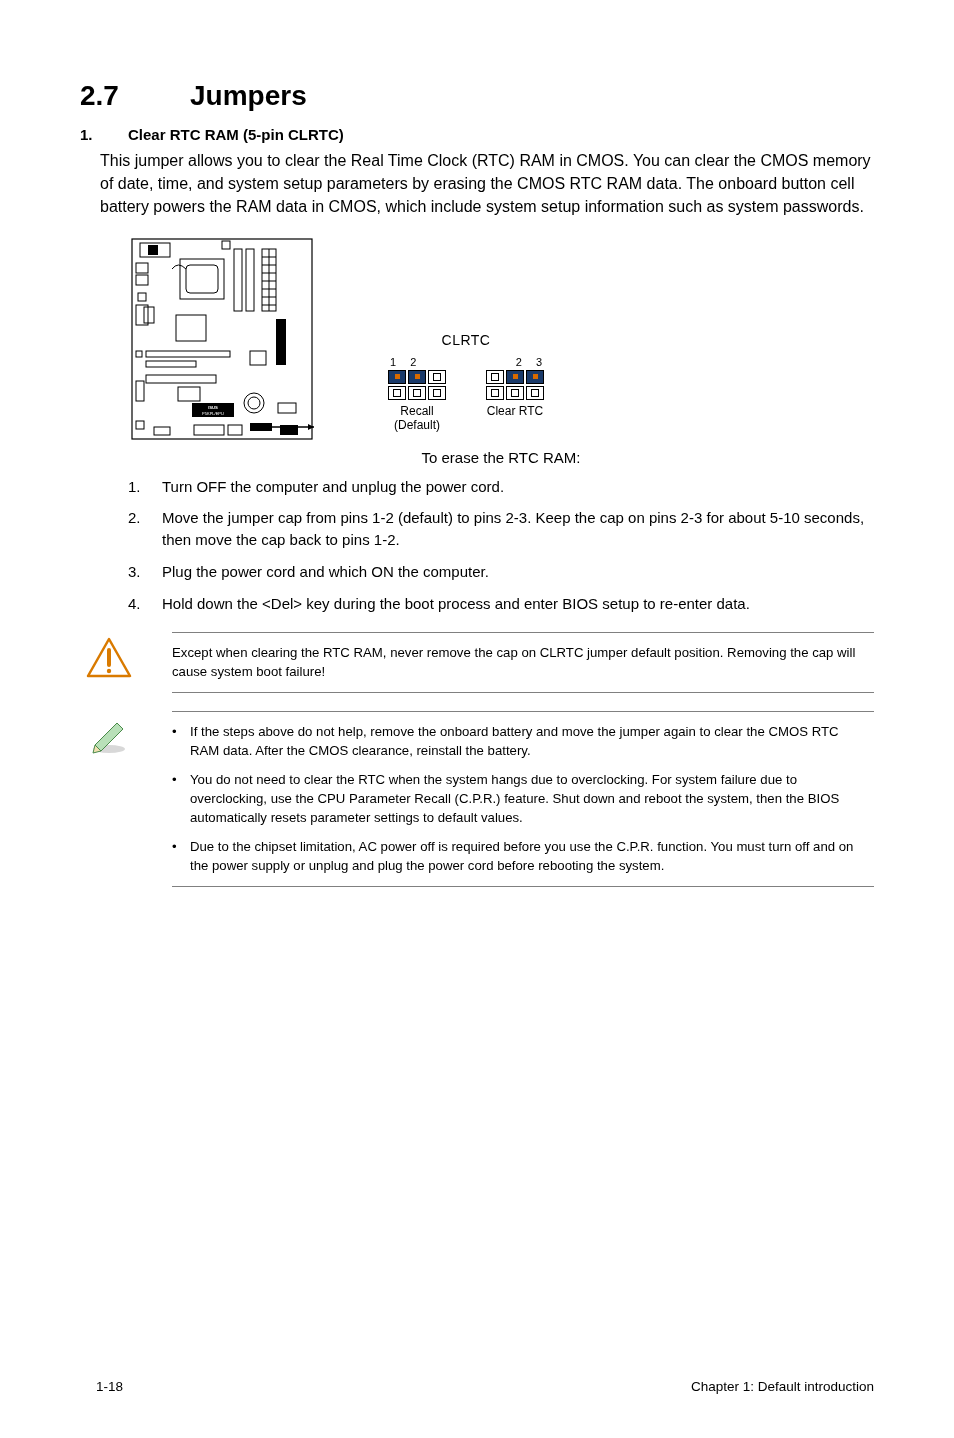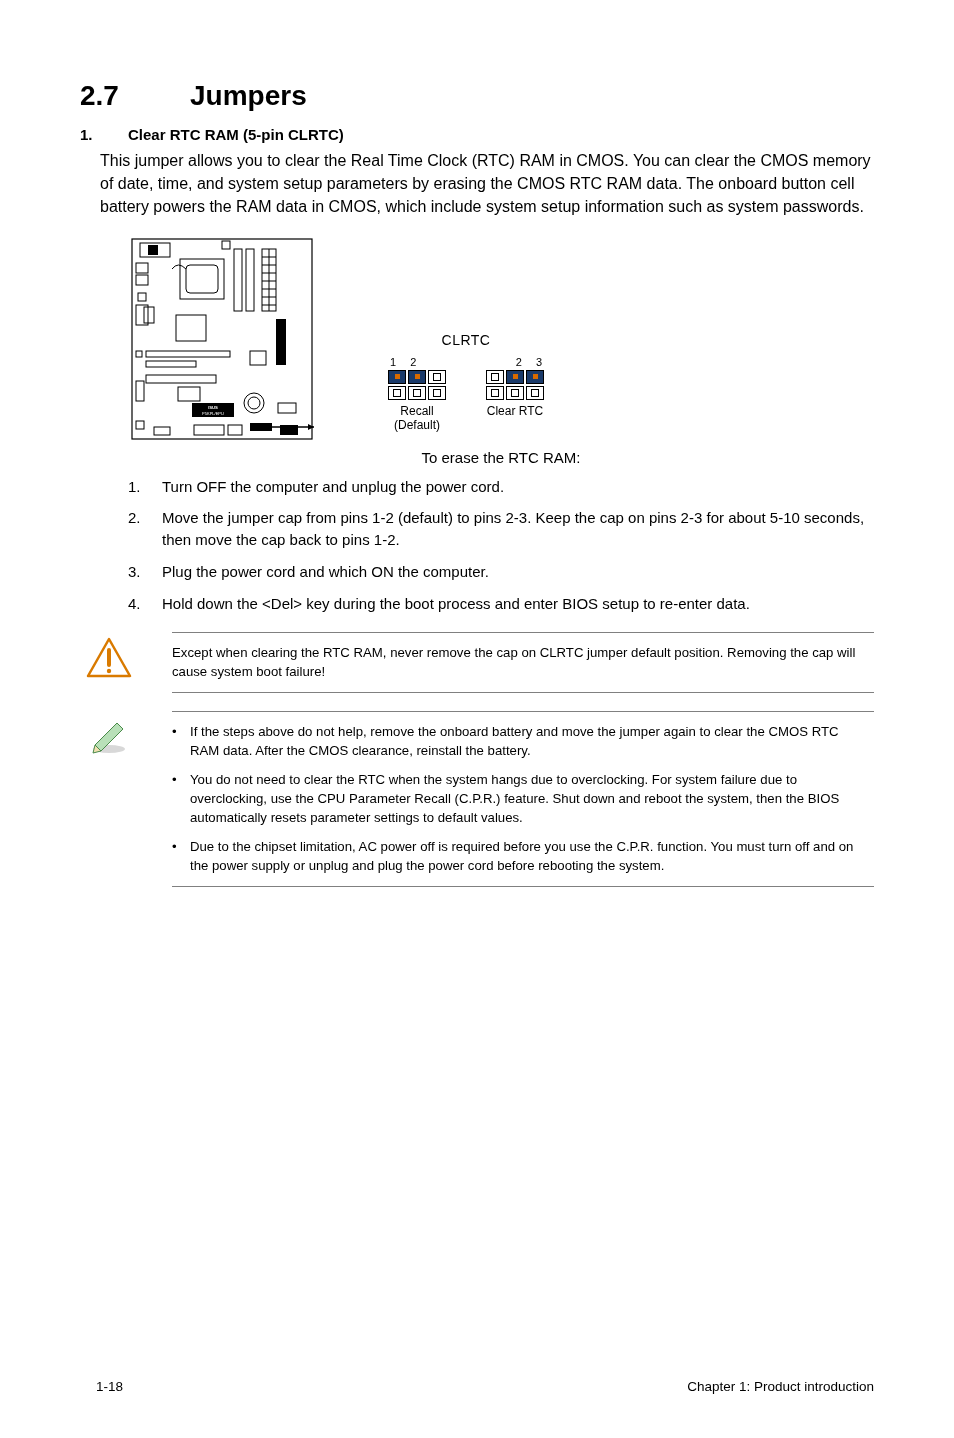--- a/index.html
+++ b/index.html
@@ -237,14 +237,14 @@
       <li>
           <span class="nb-dot">•</span>
           <span>Due to the chipset limitation, AC power off is required before you use the C.P.R. function. You must turn off and on the power supply or unplug and plug the power cord before rebooting the system.</span>
         </li>
     </ul>
   </div>
 </div>
 
 <div class="footer">
   <span>1-18</span>
-  <span>Chapter 1: Product introduction</span>
+  <span>Chapter 1: Default introduction</span>
 </div>
 
 </body></html>

